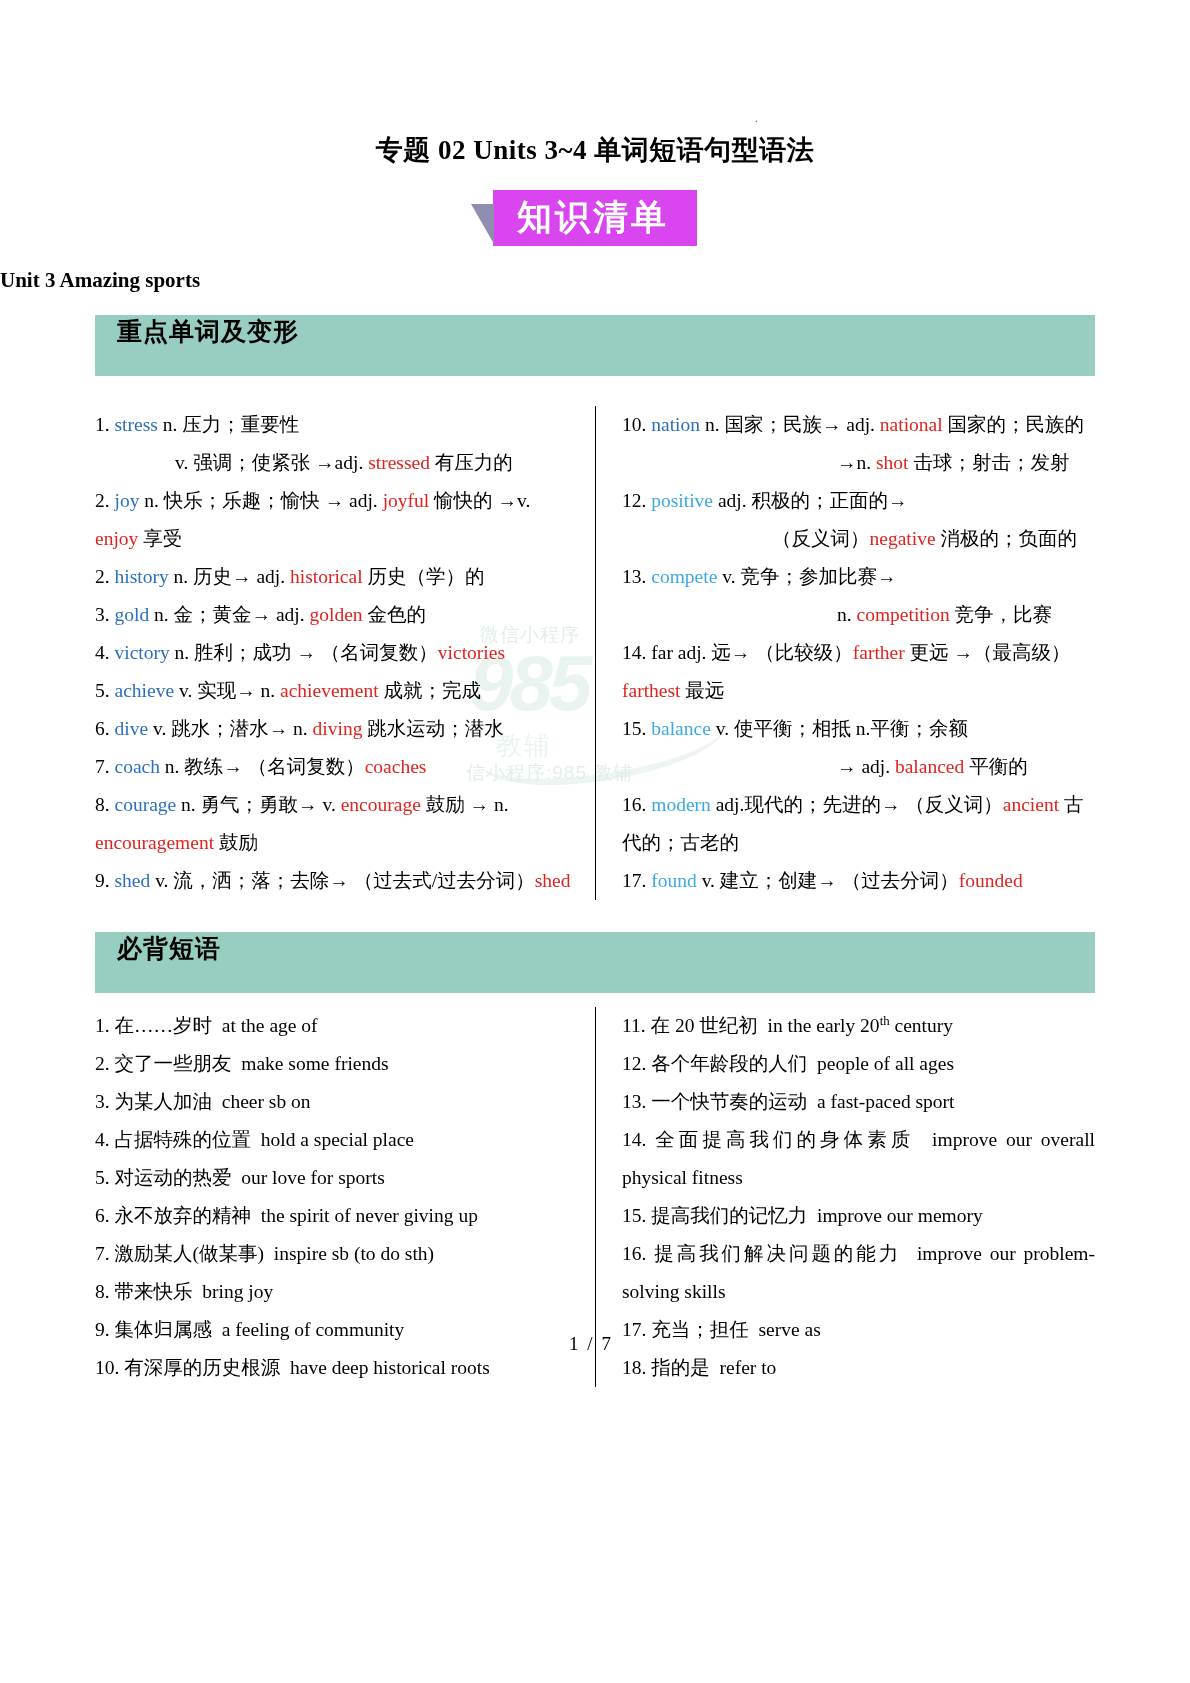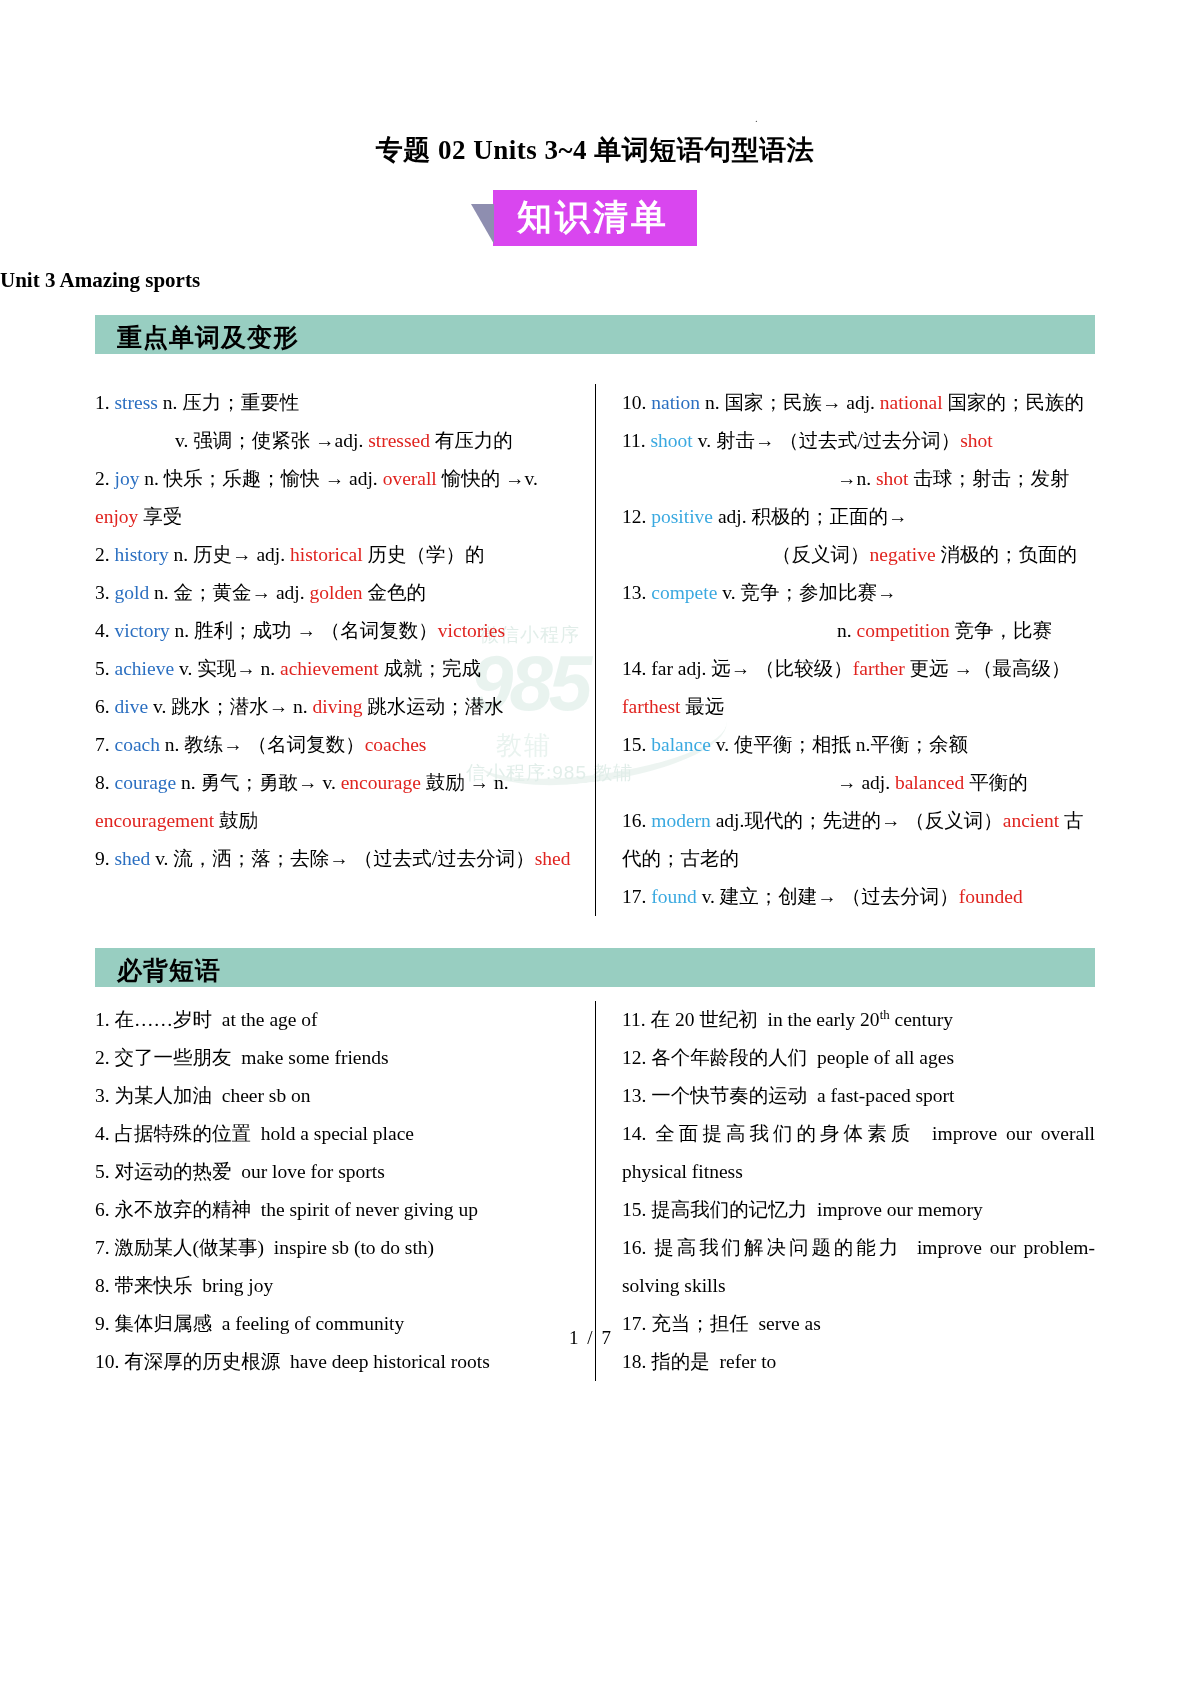--- a/index.html
+++ b/index.html
@@ -139,24 +139,24 @@
   .unit-title {
     text-align: left;
     font-size: 21px;
     font-weight: bold;
     margin: 22px 0 0 0;
   }
 
   
   .sec-bar {
     background: #98cec1;
-    height: 39px;
+    height: 61px;
     margin: 22px 95px 0 95px;
     display: flex;
-    align-items: flex-end;
+    align-items: flex-start;
   }
   .sec-bar-label {
     font-family: "Liberation Sans", sans-serif;
     font-weight: bold;
     font-size: 25px;
     color: #000;
     padding-left: 22px;
     letter-spacing: 1px;
   }
 
@@ -233,33 +233,32 @@
     <h2 class="unit-title">Unit 3 Amazing sports</h2>
 
     <div class="sec-bar">
       <span class="sec-bar-label">重点单词及变形</span>
     </div>
 
     <div class="cols vocab-cols">
       <div class="col col-left" id="kw-left">
           <div class="entry"><span>1. </span><span class="w">stress</span><span> n. 压力；重要性</span></div>
           <div class="entry center-ind"><span>v. 强调；使紧张  →adj. </span><span class="r">stressed</span><span> 有压力的</span></div>
-          <div class="entry"><span>2. </span><span class="w">joy</span><span>  n. 快乐；乐趣；愉快 → adj.  </span><span class="r">overall</span><span>  愉快的 →v.  </span><span class="r">enjoy</span><span> 享受</span></div>
+          <div class="entry"><span>2. </span><span class="w">joy</span><span>  n. 快乐；乐趣；愉快 → adj.  </span><span class="r">joyful</span><span>  愉快的 →v.  </span><span class="r">enjoy</span><span> 享受</span></div>
           <div class="entry"><span>2. </span><span class="w">history</span><span>  n. 历史→ adj.  </span><span class="r">historical</span><span>  历史（学）的</span></div>
           <div class="entry"><span>3. </span><span class="w">gold</span><span>  n. 金；黄金→ adj. </span><span class="r">golden</span><span> 金色的</span></div>
           <div class="entry"><span>4. </span><span class="w">victory</span><span> n. 胜利；成功 → （名词复数）</span><span class="r">victories</span></div>
           <div class="entry"><span>5. </span><span class="w">achieve</span><span>  v. 实现→ n. </span><span class="r">achievement</span><span>  成就；完成</span></div>
           <div class="entry"><span>6. </span><span class="w">dive</span><span> v. 跳水；潜水→ n. </span><span class="r">diving</span><span> 跳水运动；潜水</span></div>
           <div class="entry"><span>7. </span><span class="w">coach</span><span>  n. 教练→ （名词复数）</span><span class="r">coaches</span></div>
           <div class="entry"><span>8. </span><span class="w">courage</span><span>  n. 勇气；勇敢→ v. </span><span class="r">encourage</span><span> 鼓励 → n. </span><span class="r">encouragement</span><span> 鼓励</span></div>
           <div class="entry"><span>9. </span><span class="w">shed</span><span>   v. 流，洒；落；去除→ （过去式/过去分词）</span><span class="r">shed</span></div>
         </div>
       <div class="col col-right" id="kw-right">
           <div class="entry"><span>10. </span><span class="w">nation</span><span>   n. 国家；民族→ adj. </span><span class="r">national</span><span> 国家的；民族的</span></div>
-          <div class="entry"><span>11. </span><span class="wc">shoot</span><span> v. 射击→ （过去式/过去分词）</span><span class="r">shot</span></div>
           <div class="entry center-ind3"><span>→n. </span><span class="r">shot</span><span> 击球；射击；发射</span></div>
           <div class="entry"><span>12. </span><span class="wc">positive</span><span>  adj. 积极的；正面的→</span></div>
           <div class="entry center-ind2"><span>（反义词）</span><span class="r">negative</span><span> 消极的；负面的</span></div>
           <div class="entry"><span>13. </span><span class="wc">compete</span><span>  v. 竞争；参加比赛→</span></div>
           <div class="entry center-ind3"><span>n. </span><span class="r">competition</span><span> 竞争，比赛</span></div>
           <div class="entry"><span>14. </span><span class="">far</span><span>  adj. 远→ （比较级）</span><span class="r">farther</span><span> 更远  →（最高级）</span><span class="r">farthest</span><span> 最远</span></div>
           <div class="entry"><span>15. </span><span class="wc">balance</span><span>  v. 使平衡；相抵 n.平衡；余额</span></div>
           <div class="entry center-ind3"><span>→ adj. </span><span class="r">balanced</span><span> 平衡的</span></div>
           <div class="entry"><span>16. </span><span class="wc">modern</span><span> adj.现代的；先进的→ （反义词）</span><span class="r">ancient</span><span> 古代的；古老的</span></div>
           <div class="entry"><span>17. </span><span class="wc">found</span><span>  v. 建立；创建→ （过去分词）</span><span class="r">founded</span></div>

